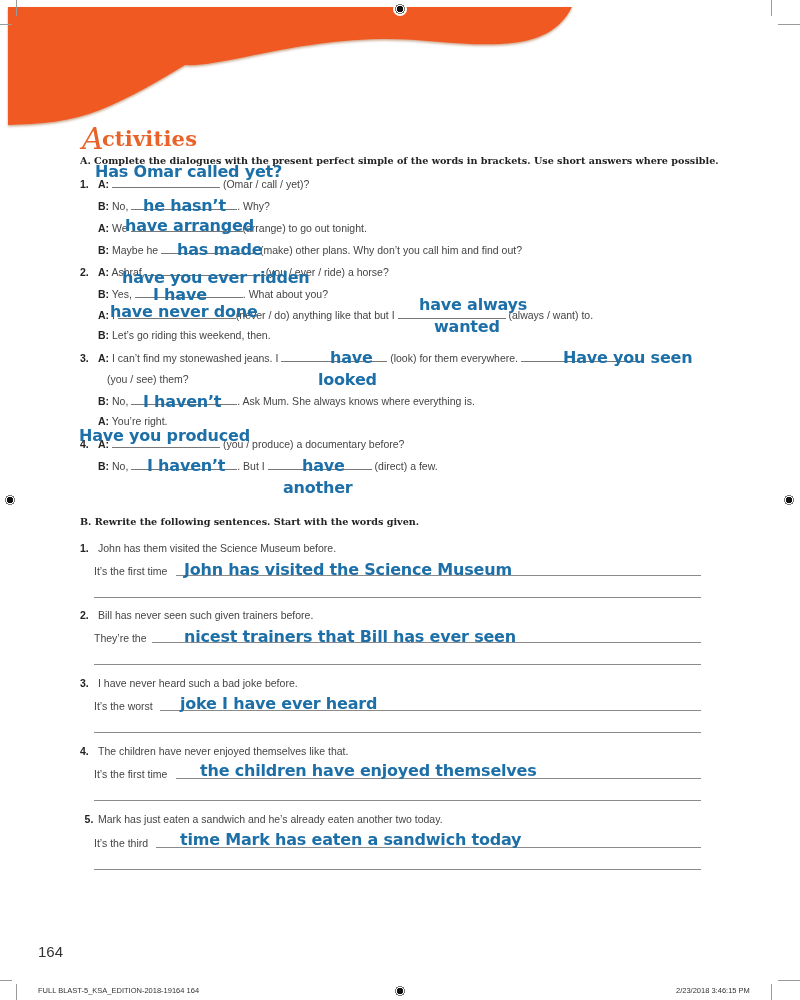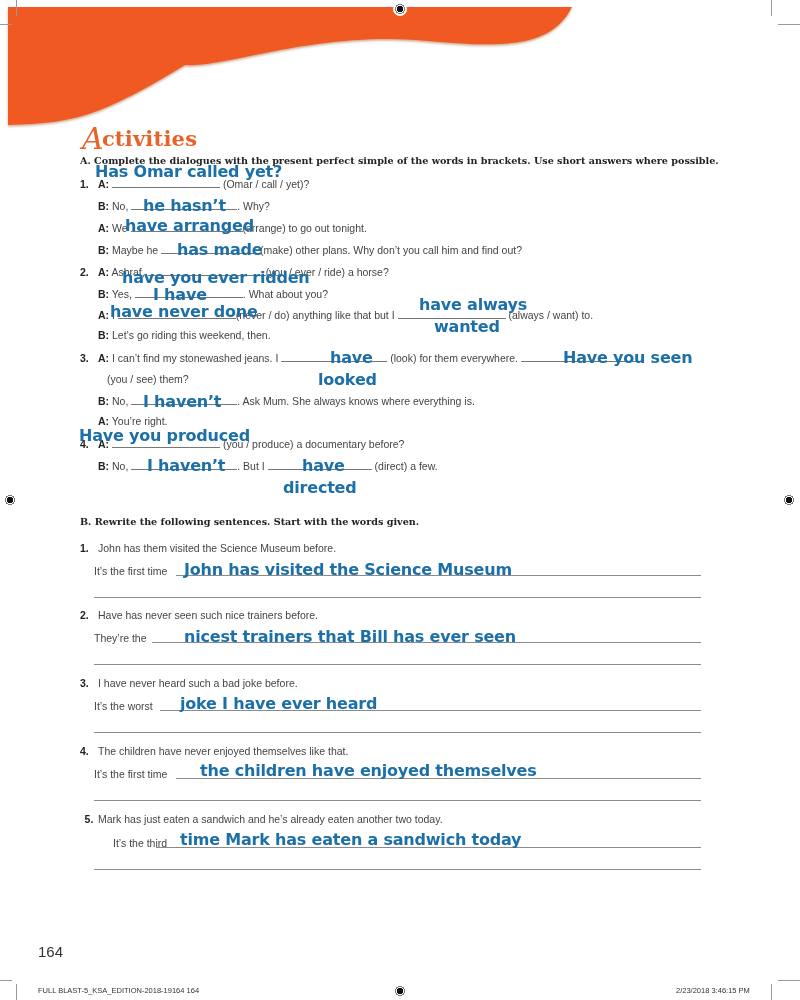--- a/index.html
+++ b/index.html
@@ -141,34 +141,34 @@
 <div class="ans" style="left:79px;top:426px;">Have you produced</div>
 
 <div class="line" style="left:98px;top:459px;">
   <span class="sp">B:</span>
   <span>No, </span><span class="blank" style="width:106px;"></span><span>. But I</span>
   <span class="blank" style="width:104px;"></span>
   <span>(direct) a few.</span>
 </div>
 <div class="ans" style="left:147px;top:456px;">I haven’t</div>
 <div class="ans" style="left:302px;top:456px;">have</div>
-<div class="ans" style="left:283px;top:478px;">directed</div>
+<div class="ans" style="left:283px;top:478px;">another</div>
 
 <div class="instr" style="top:516px;">B. Rewrite the following sentences. Start with the words given.</div>
 
 <div class="line" style="left:80px;top:542px;">
   <span class="num">1.</span><span>John has them visited the Science Museum before.</span>
 </div>
 <div class="line" style="left:94px;top:565px;">It’s the first time</div>
 <div class="ruled" style="left:176px;top:575px;width:525px;"></div>
 <div class="ruled" style="left:94px;top:597px;width:607px;"></div>
 <div class="ans" style="left:184px;top:560px;">John has visited the Science Museum</div>
 
 <div class="line" style="left:80px;top:609px;">
-  <span class="num">2.</span><span>Have has never seen such nice trainers before.</span>
+  <span class="num">2.</span><span>Bill has never seen such given trainers before.</span>
 </div>
 <div class="line" style="left:94px;top:632px;">They’re the</div>
 <div class="ruled" style="left:152px;top:642px;width:549px;"></div>
 <div class="ruled" style="left:94px;top:664px;width:607px;"></div>
 <div class="ans" style="left:184px;top:627px;">nicest trainers that Bill has ever seen</div>
 
 <div class="line" style="left:80px;top:677px;">
   <span class="num">3.</span><span>I have never heard such a bad joke before.</span>
 </div>
 <div class="line" style="left:94px;top:700px;">It’s the worst</div>
@@ -180,20 +180,20 @@
   <span class="num">4.</span><span>The children have never enjoyed themselves like that.</span>
 </div>
 <div class="line" style="left:94px;top:768px;">It’s the first time</div>
 <div class="ruled" style="left:176px;top:778px;width:525px;"></div>
 <div class="ruled" style="left:94px;top:800px;width:607px;"></div>
 <div class="ans" style="left:200px;top:761px;">the children have enjoyed themselves</div>
 
 <div class="line" style="left:80px;top:813px;text-align:center;">
   <span class="num">5.</span><span>Mark has just eaten a sandwich and he’s already eaten another two today.</span>
 </div>
-<div class="line" style="left:94px;top:837px;margin-left:19px;">It’s the third</div>
+<div class="line" style="left:94px;top:837px;">It’s the third</div>
 <div class="ruled" style="left:156px;top:847px;width:545px;"></div>
 <div class="ruled" style="left:94px;top:869px;width:607px;"></div>
 <div class="ans" style="left:180px;top:830px;">time Mark has eaten a sandwich today</div>
 
 <div class="pagenum">164</div>
 <div class="slug" style="left:38px;">FULL BLAST-5_KSA_EDITION-2018-19164   164</div>
 <div class="slug" style="left:676px;">2/23/2018   3:46:15 PM</div>
 
 </body></html>

